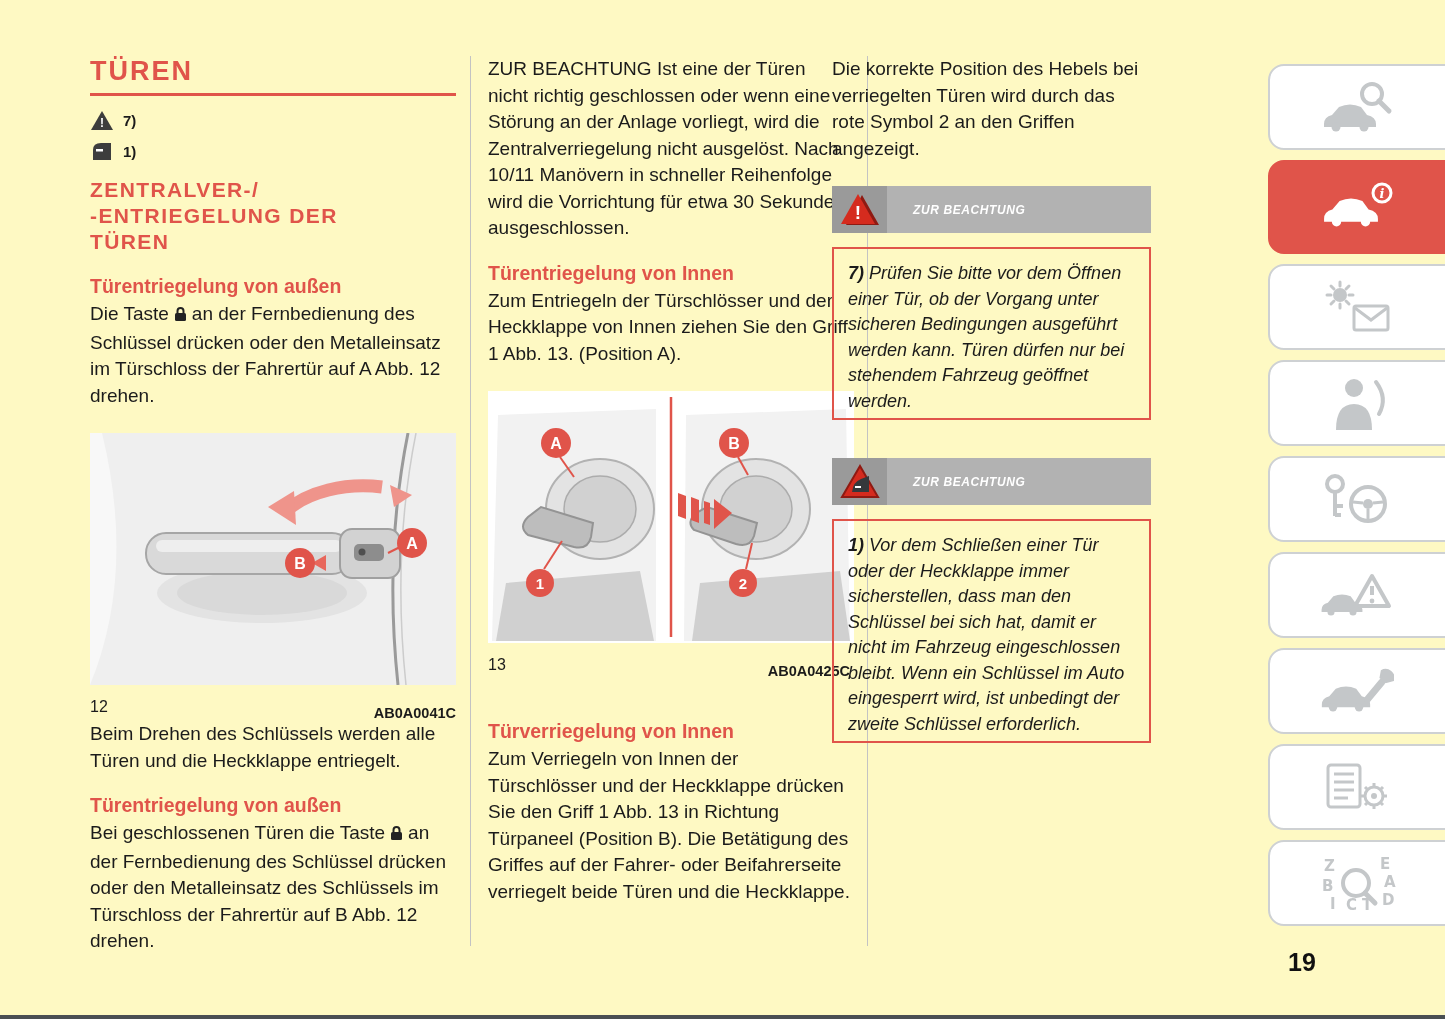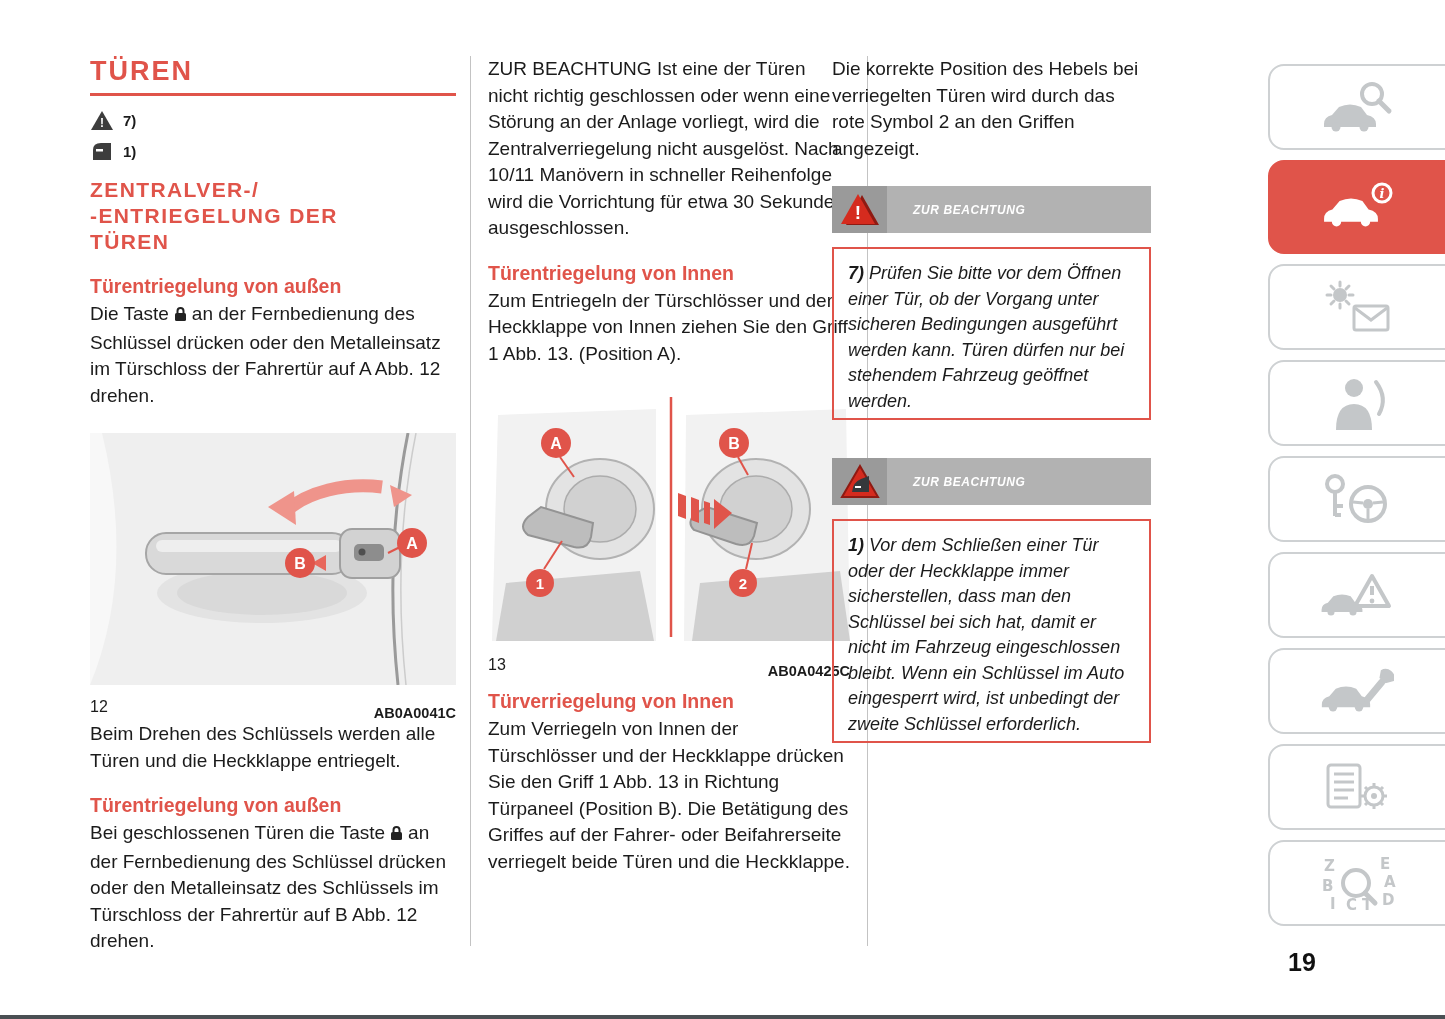--- a/index.html
+++ b/index.html
@@ -1,16 +1,16 @@
 <!DOCTYPE html>
 <html><head>
 <meta charset="utf-8">
 <style>
   html,body{margin:0;padding:0;background:#e9e9e9;}
-  .page{position:relative;width:1445px;height:1019px;background:#ffffff;overflow:hidden;
+  .page{position:relative;width:1445px;height:1019px;background:#fef9c3;overflow:hidden;
         font-family:"Liberation Sans",sans-serif;color:#1b1b1b;}
   .vline{position:absolute;top:56px;width:1px;height:890px;background:#c3c3c3;}
   .col{position:absolute;top:56px;}
   .col-left{left:90px;width:366px;}
   .col-mid{left:488px;width:362px;}
   .col-right{left:832px;width:319px;}
 
   p.body{font-size:19px;line-height:26.5px;margin:0 0 6px;}
   .doc-title{color:#e0544a;font-size:27px;font-weight:bold;letter-spacing:2px;margin:0 0 6px;}
   .title-rule{height:3px;background:#e0544a;margin:0 0 14px;}
@@ -176,21 +176,21 @@
         <line x1="258" y1="178" x2="264" y2="152" stroke="#e0544a" stroke-width="2"></line>
         <circle cx="255" cy="192" r="14" fill="#e0544a"></circle>
         <text x="255" y="198" text-anchor="middle" font-size="15" font-weight="bold" fill="#fff">2</text>
       </svg>
       <figcaption class="fig-caption">
         <span>13</span>
         <span class="fig-code">AB0A0425C</span>
       </figcaption>
     </figure>
 
-    <div class="sub-heading after-fig" style="margin-top:11px">Türverriegelung von Innen</div>
+    <div class="sub-heading after-fig" style="margin-top:41px">Türverriegelung von Innen</div>
     <p class="body">Zum Verriegeln von Innen der Türschlösser und der Heckklappe drücken Sie den Griff 1 Abb. 13 in Richtung Türpaneel (Position B). Die Betätigung des Griffes auf der Fahrer- oder Beifahrerseite verriegelt beide Türen und die Heckklappe.</p>
   </div>
 
   <div class="col col-right">
     <p class="body">Die korrekte Position des Hebels bei verriegelten Türen wird durch das rote Symbol 2 an den Griffen angezeigt.</p>
 
     <div class="warn-bar">
       <div class="warn-icon-box">
         <svg width="40" height="36" viewBox="0 0 40 36">
           <path d="M22 3 L39 33 H6 Z" fill="#8e1a12"></path>

